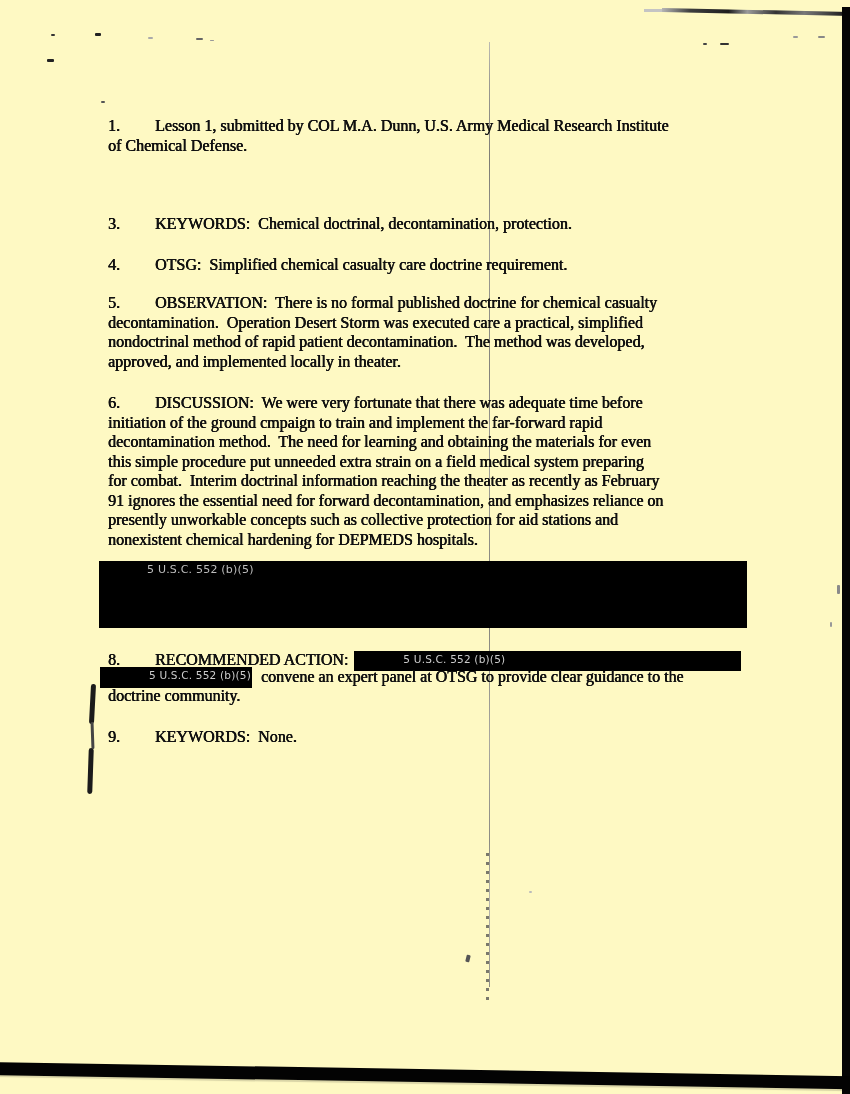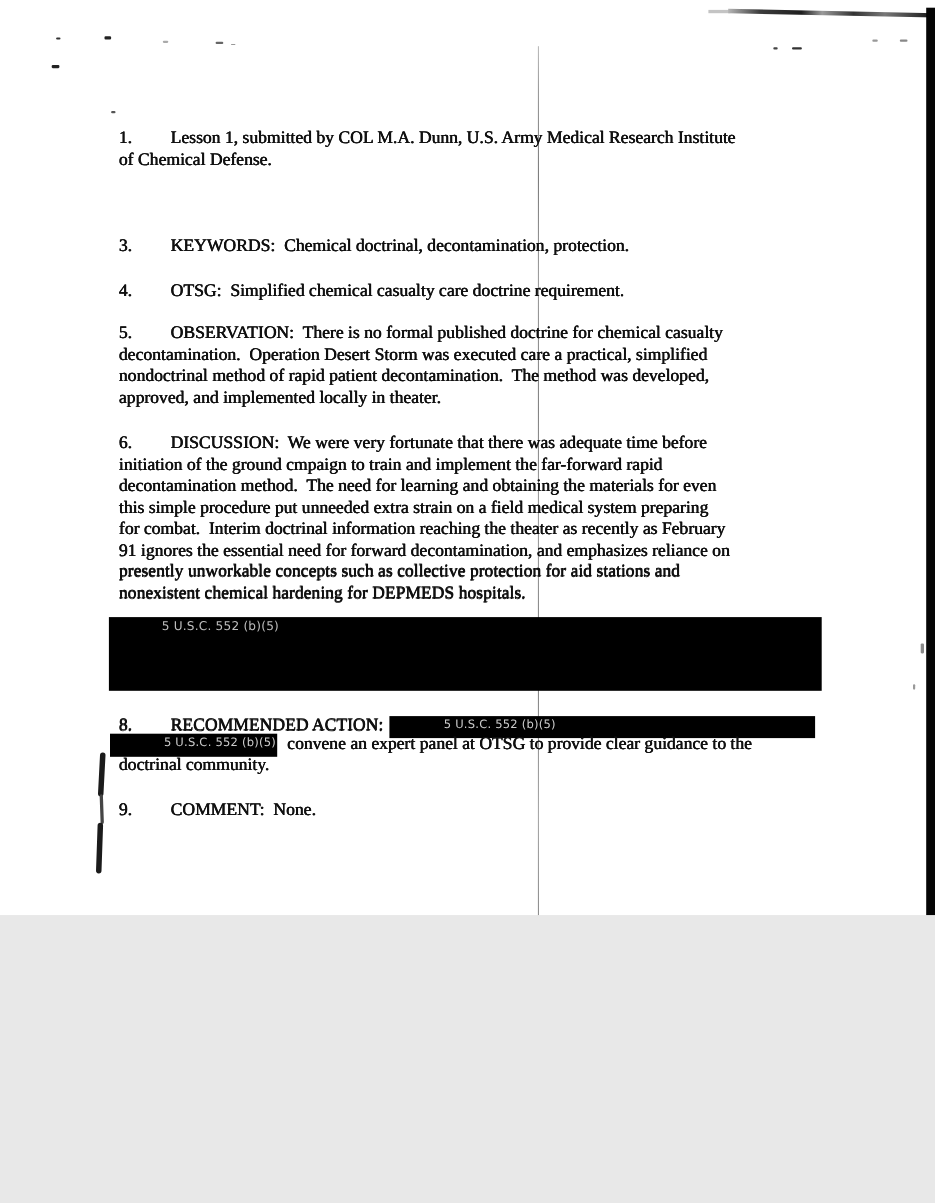--- a/index.html
+++ b/index.html
@@ -1,17 +1,17 @@
 <!DOCTYPE html>
 <html><head>
 <meta charset="utf-8">
 <style>
   html,body{margin:0;padding:0;background:#e8e8e8;}
   .page{
-    position:relative;width:850px;height:832px;background:#ffffff;
+    position:relative;width:850px;height:1094px;background:#fef9c3;
     overflow:hidden;font-family:"Liberation Serif",serif;color:#111;
   }
   
   .para{
     position:absolute;left:108px;width:700px;
     font-size:16px;line-height:19.5px;
     text-shadow:0.45px 0 0 currentColor, 0 0.3px 0 currentColor;
   }
   .ptext{white-space:pre-wrap;}
   .num{display:inline-block;width:47px;}
@@ -128,20 +128,20 @@
     <span class="red-label">5 U.S.C. 552 (b)(5)</span>
   </div>
 
   <div class="para p8l1">
     <span class="num">8.</span><span>RECOMMENDED ACTION:</span><span class="redaction-bar bar1"><span class="red-label">5 U.S.C. 552 (b)(5)</span></span>
   </div>
   <div class="para p8l2">
     <span class="redaction-bar bar2"><span class="red-label">5 U.S.C. 552 (b)(5)</span></span><span>convene an expert panel at OTSG to provide clear guidance to the</span>
   </div>
   <div class="para p8l3">
-    <span>doctrinal community.</span>
+    <span>doctrine community.</span>
   </div>
 
   <div class="para p9">
-    <span class="num">9.</span><span class="ptext">COMMENT:  None.</span>
+    <span class="num">9.</span><span class="ptext">KEYWORDS:  None.</span>
   </div>
 
 </div>
 
 </body></html>

